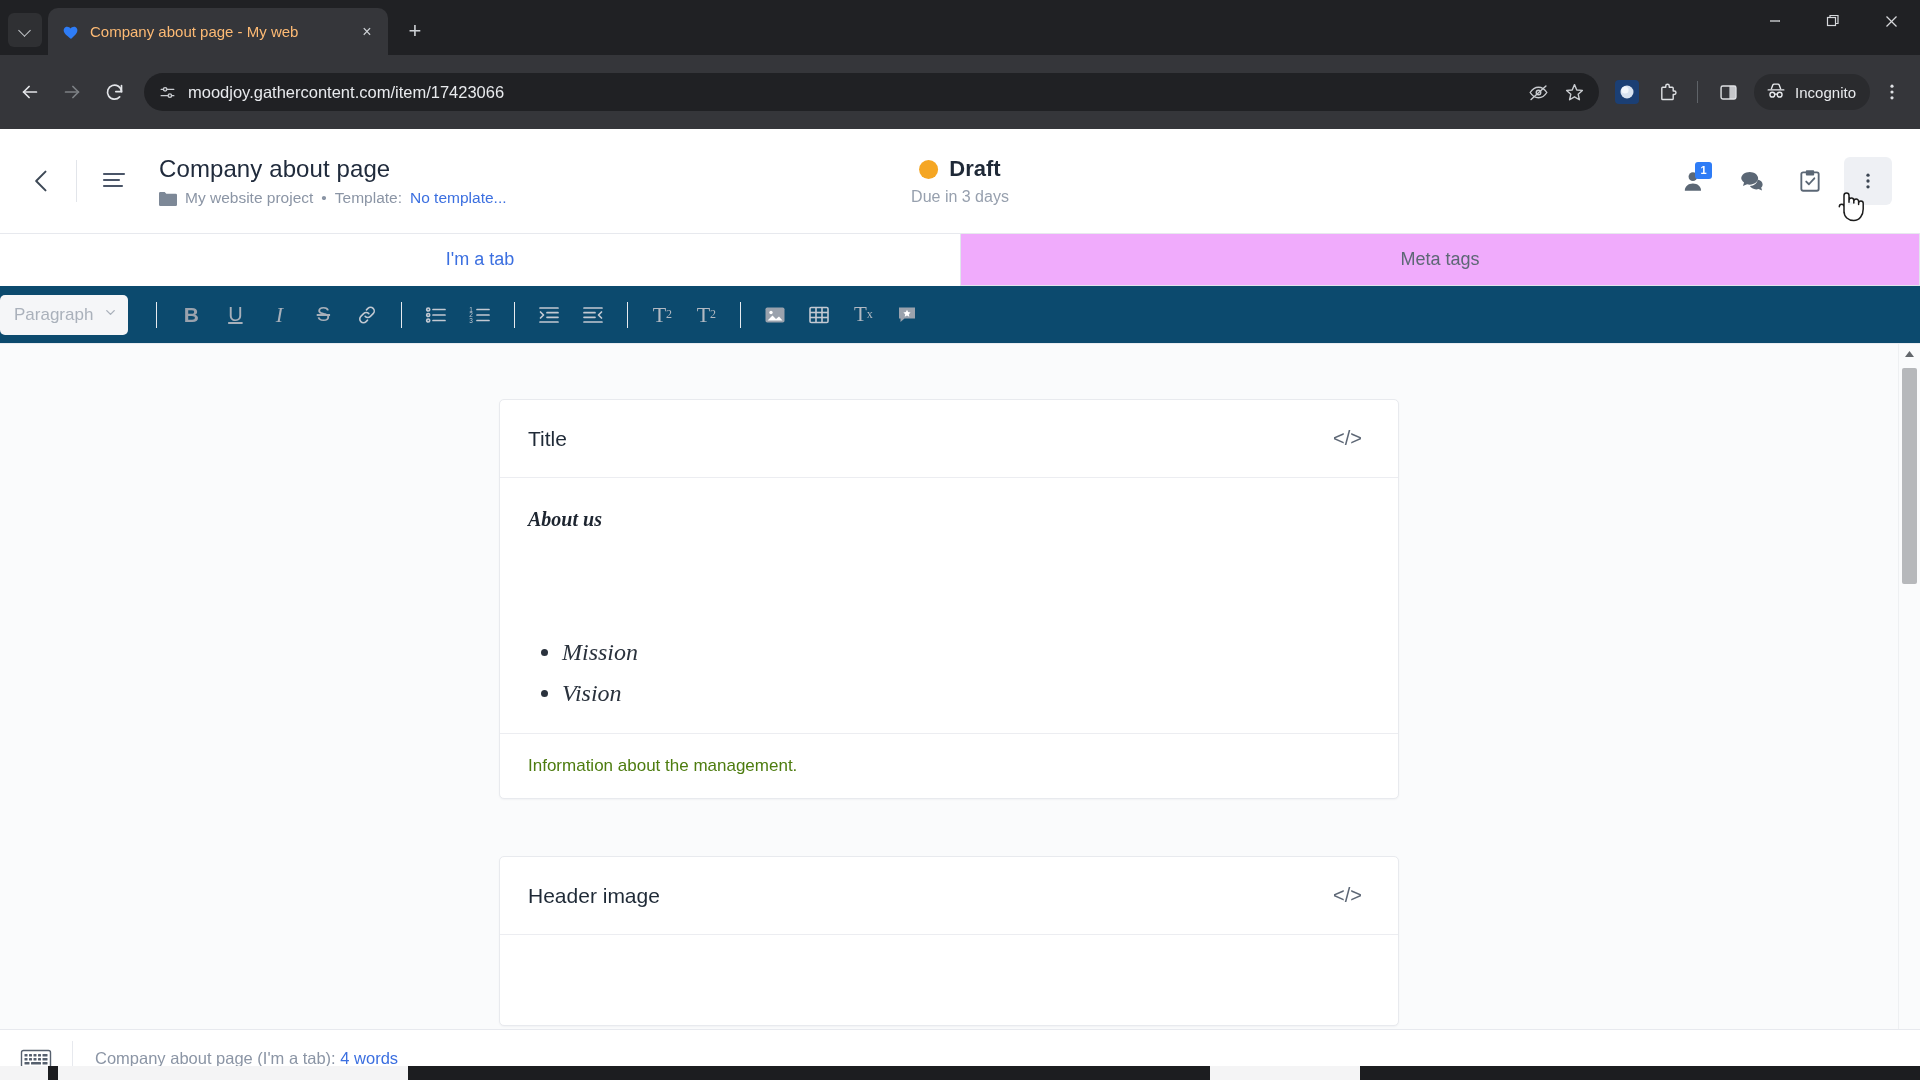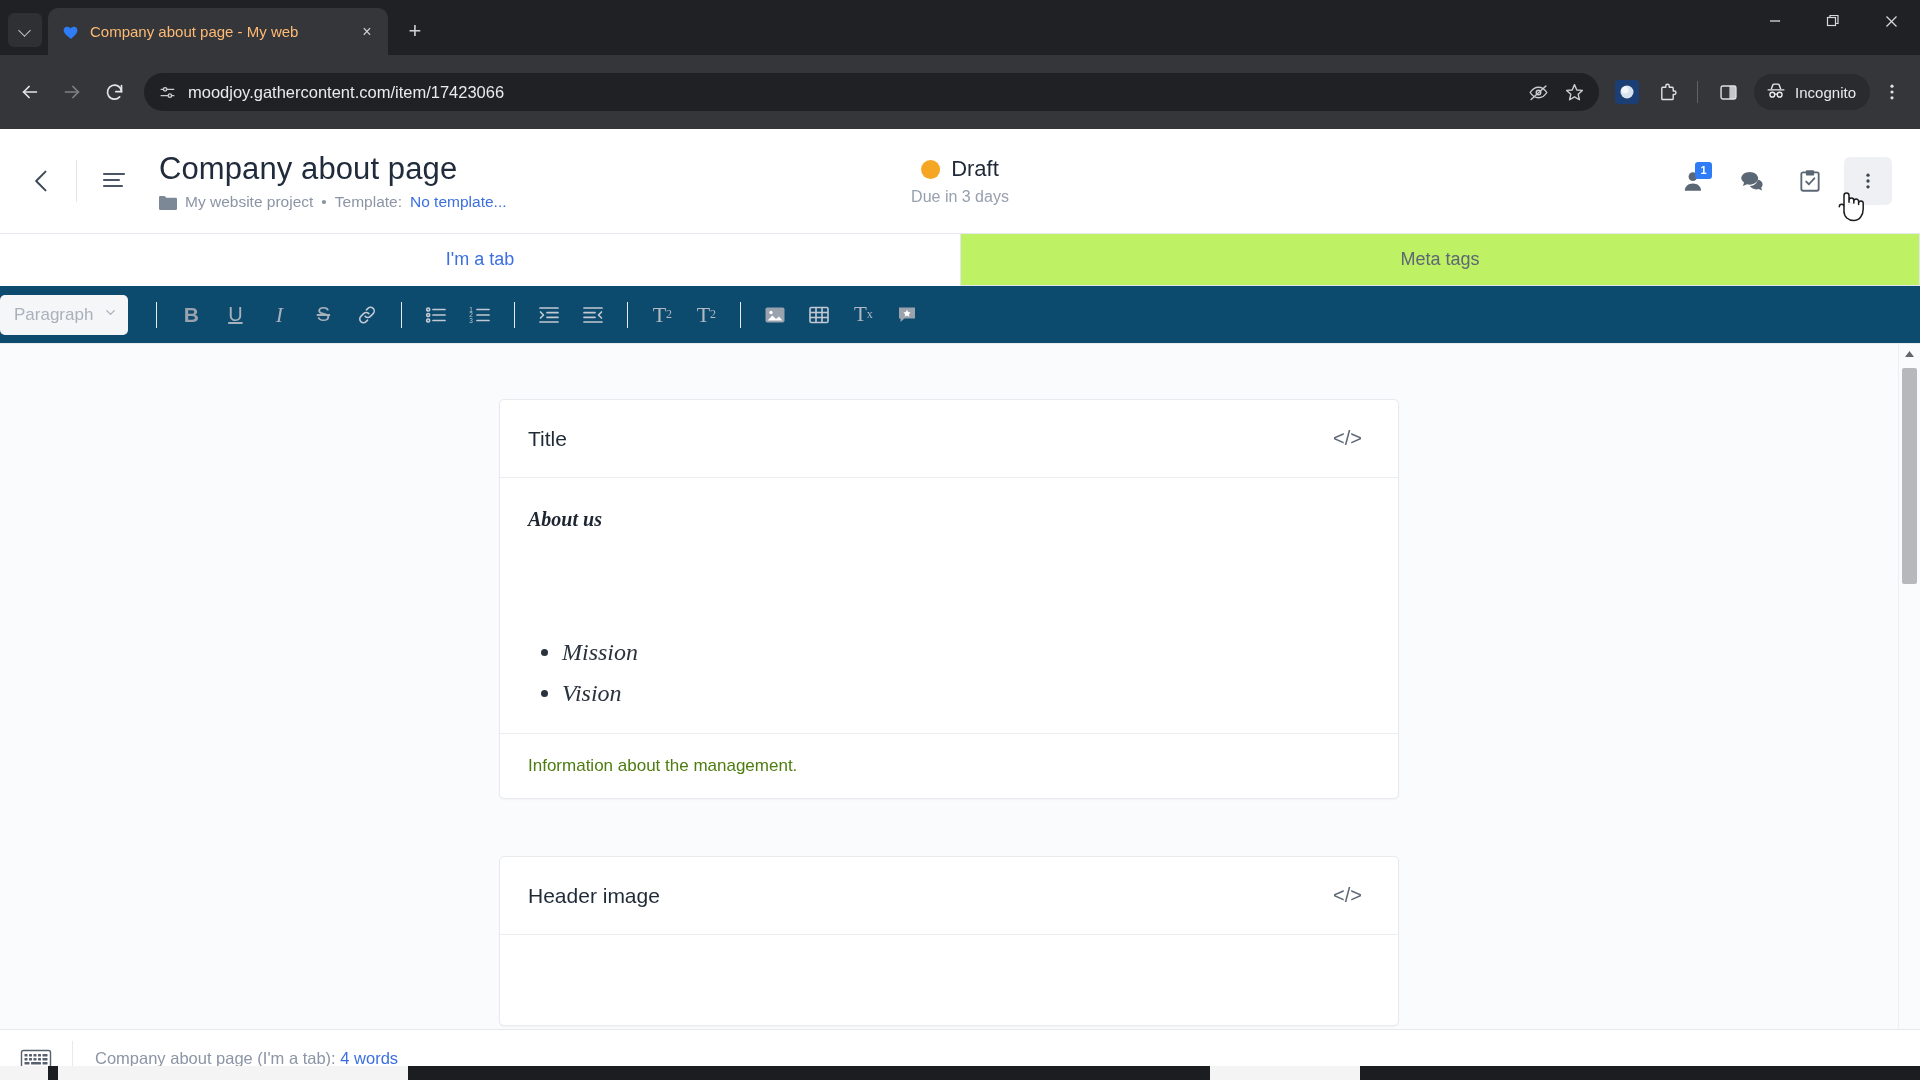--- a/index.html
+++ b/index.html
@@ -144,37 +144,37 @@
     color: #3d4856; flex: 0 0 auto;
   }
   .hdr-vdiv { width: 1px; height: 42px; background: #e2e5ea; margin: 0 14px 0 6px; flex: 0 0 auto; }
   .hdr-menu {
     width: 46px; height: 46px;
     display: flex; align-items: center; justify-content: center;
     color: #4a5568; flex: 0 0 auto;
   }
   .hdr-titleblock { margin-left: 22px; flex: 0 0 auto; }
   .hdr-title {
-    font-size: 31px; color: #202b3c; font-weight: 400;
+    font-size: 24px; color: #202b3c; font-weight: 400;
     letter-spacing: .1px;
   }
   .hdr-sub {
     display: flex; align-items: center; gap: 8px;
     margin-top: 6px; font-size: 15.5px; color: #8b95a5;
   }
   .folder-icon { width: 18px; height: 15px; flex:0 0 auto; display:flex; }
   .hdr-sub .tmpl-label { color: #8b95a5; }
   .hdr-sub .tmpl-link { color: #3b6fe0; }
   .hdr-status {
     position: absolute; left: 50%; transform: translateX(-50%);
     text-align: center;
   }
   .status-row { display: flex; align-items: center; justify-content: center; gap: 11px; }
   .status-dot { width: 19px; height: 19px; border-radius: 50%; flex:0 0 auto; }
-  .status-text { font-size: 22px; color: #1f2937; font-weight: 400; }
+  .status-text { font-size: 22px; color: #1f2937; font-weight: 700; }
   .status-due { font-size: 16px; color: #97a0ae; margin-top: 6px; }
   .hdr-actions {
     position: absolute; right: 28px;
     display: flex; align-items: center; gap: 10px;
   }
   .hdr-act {
     width: 48px; height: 48px; border-radius: 6px;
     display: flex; align-items: center; justify-content: center;
     color: #5b6775; position: relative;
   }
@@ -191,21 +191,21 @@
 
   
   .tabstrip { height: 52px; display: flex; background: #fff; }
   .app-tab {
     flex: 1 1 50%;
     display: flex; align-items: center; justify-content: center;
     font-size: 18px;
     border-bottom: 1px solid #e1e5ec;
   }
   .app-tab.selected { color: #3b6fe0; background: #fff; border-bottom-color: transparent; }
-  .app-tab.unselected { color: #5d6775; background: #bef264; border-right: 1px solid #e1e5ec; border-left: 1px solid #e1e5ec; }
+  .app-tab.unselected { color: #5d6775; background: #f0abfc; border-right: 1px solid #e1e5ec; border-left: 1px solid #e1e5ec; }
 
   
   .editor-toolbar {
     height: 58px;
     background: #0c4a6e;
     border-bottom: 1px solid #e9ecf1;
     display: flex; align-items: center;
     gap: 0px;
   }
   .para-select {

